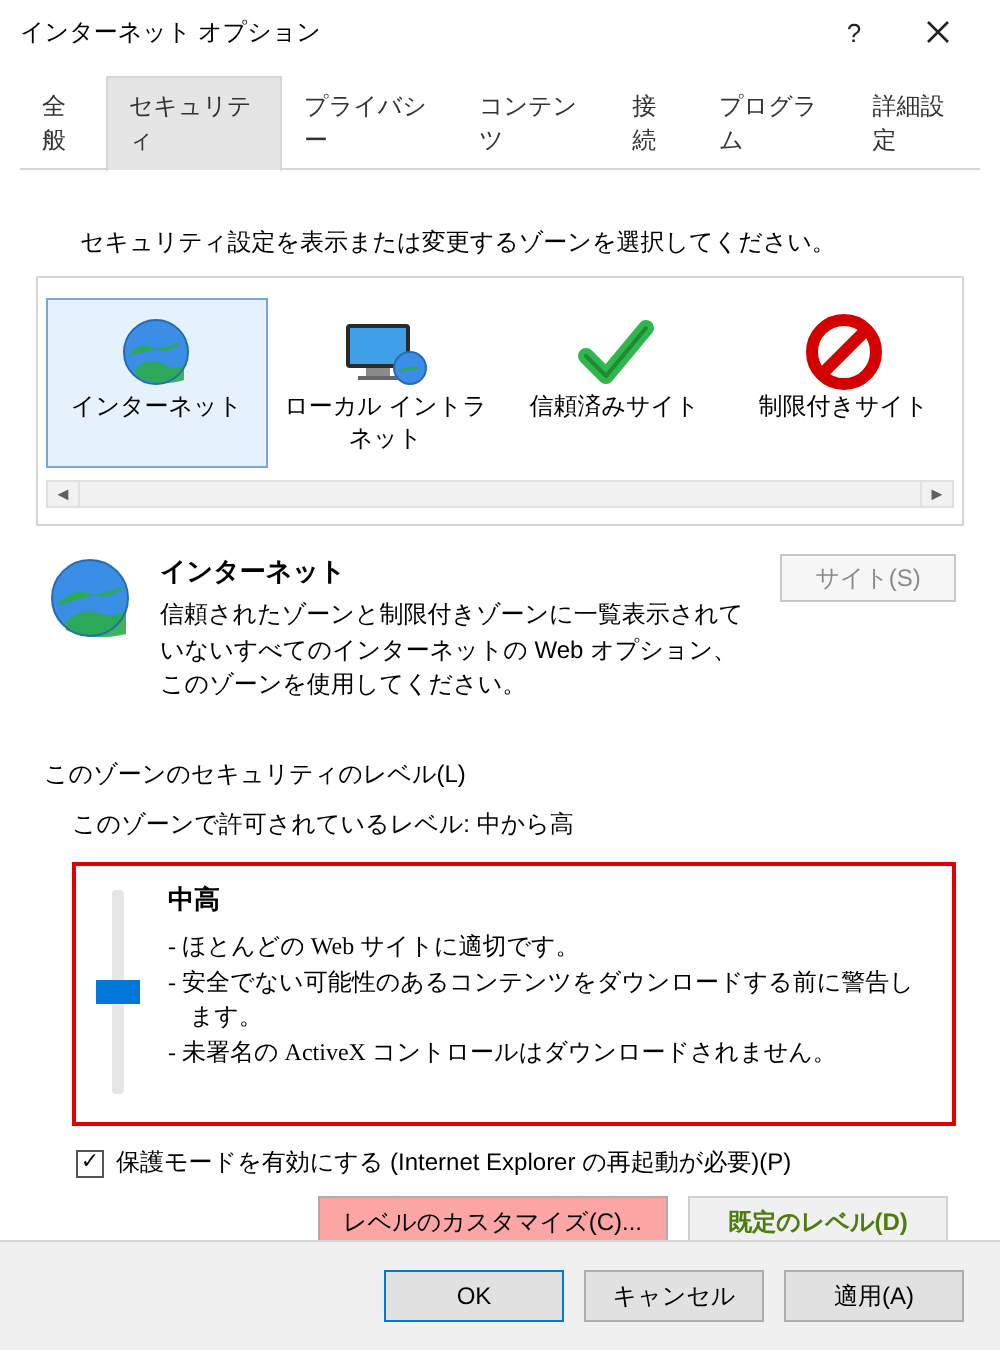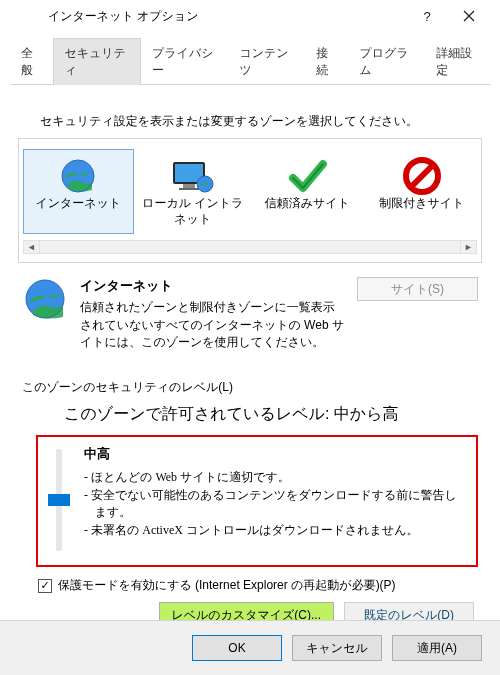--- a/index.html
+++ b/index.html
@@ -15,21 +15,21 @@
 }
 
 
 .titlebar {
   height: 32px;
   display: flex;
   align-items: center;
   padding: 0 10px;
   background: #fff;
 }
-.titlebar .title { font-size: 12px; margin-left: 38px; }
+.titlebar .title { font-size: 12px; }
 .titlebar .spacer { flex: 1; }
 .titlebar .winbtn {
   width: 42px;
   height: 30px;
   display: flex;
   align-items: center;
   justify-content: center;
   font-size: 13px;
   color: #222;
 }
@@ -133,40 +133,40 @@
 .zone-detail {
   display: flex;
   gap: 12px;
   margin: 14px 4px 0;
 }
 .zone-detail .globe2 { flex: 0 0 46px; display:flex; align-items:flex-start; justify-content:center; }
 .zone-detail .text { flex: 1; }
 .zone-detail .name { font-size: 13px; font-weight: bold; margin-bottom: 4px; }
 .zone-detail .desc { font-size: 12px; line-height: 1.45; }
 .sites-btn {
-  width: 121px;
+  width: 88px;
   height: 24px;
   border: 1px solid #c8c8c8;
   background: #f6f6f6;
   color: #8a8a8a;
   display: flex;
   align-items: center;
   justify-content: center;
   font-size: 12px;
 }
 
 
 .group-label {
   font-size: 12px;
   margin: 28px 4px 8px;
 }
 .level-box {
   margin: 0 4px 8px 18px;
 }
-.allowed { font-size: 16px; margin-bottom: 10px; margin-left: 28px; }
+.allowed { font-size: 12px; margin-bottom: 10px; }
 
 .slider-row {
   display: flex;
   gap: 14px;
   border: 2px solid #e00000;
   padding: 8px 10px 10px;
   align-items: flex-start;
   margin-bottom: 10px;
 }
 .slider-wrap {
@@ -222,27 +222,28 @@
   margin: 6px 4px;
 }
 .btn {
   min-width: 130px;
   height: 26px;
   padding: 0 12px;
   display: inline-flex;
   align-items: center;
   justify-content: center;
   border: 1px solid #adadad;
-  background: #bef264;
+  background: #fca5a5;
   font-size: 12px;
 }
 .btn.disabled {
   border-color: #d0d0d0;
   background: #f0f0f0;
-  color: #0c4a6e;
+  color: #4d7c0f;
+  font-weight: bold;
 }
 .btn.wide { min-width: 260px; }
 
 
 .bottombar {
   border-top: 1px solid #d5d5d5;
   padding: 14px 18px;
   display: flex;
   justify-content: flex-end;
   gap: 10px;
@@ -343,21 +344,21 @@
     <div class="globe2">
       <svg width="44" height="44" viewBox="0 0 44 44">
         <circle cx="22" cy="22" r="19" fill="#3a8ee6"></circle>
         <path d="M5 26 Q14 16 22 20 Q30 24 40 16" fill="#2bab4a" opacity="0.9"></path>
         <path d="M10 34 Q18 26 28 30 Q34 32 40 28 L40 40 Q22 44 10 38 Z" fill="#2bab4a" opacity="0.9"></path>
         <circle cx="22" cy="22" r="19" fill="none" stroke="#256bb3" stroke-width="1"></circle>
       </svg>
     </div>
     <div class="text">
       <div class="name">インターネット</div>
-      <div class="desc">信頼されたゾーンと制限付きゾーンに一覧表示されていないすべてのインターネットの Web サイトには、このゾーンを使用してください。</div>
+      <div class="desc">信頼されたゾーンと制限付きゾーンに一覧表示されていないすべてのインターネットの Web オプション、このゾーンを使用してください。</div>
     </div>
     <div>
       <div class="sites-btn">サイト(S)</div>
     </div>
   </div>
 
   <div class="group-label">このゾーンのセキュリティのレベル(L)</div>
 
   <div class="level-box">
     <div class="allowed">このゾーンで許可されているレベル: 中から高</div>

